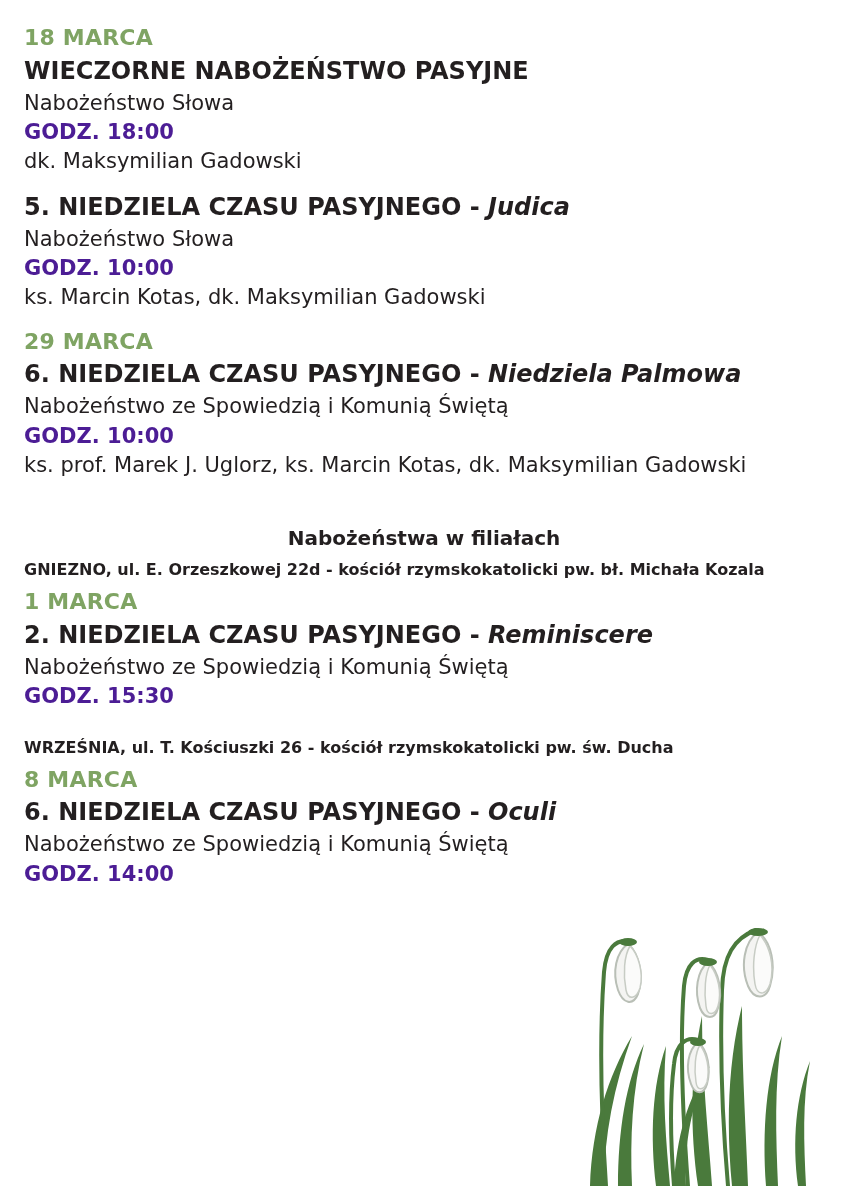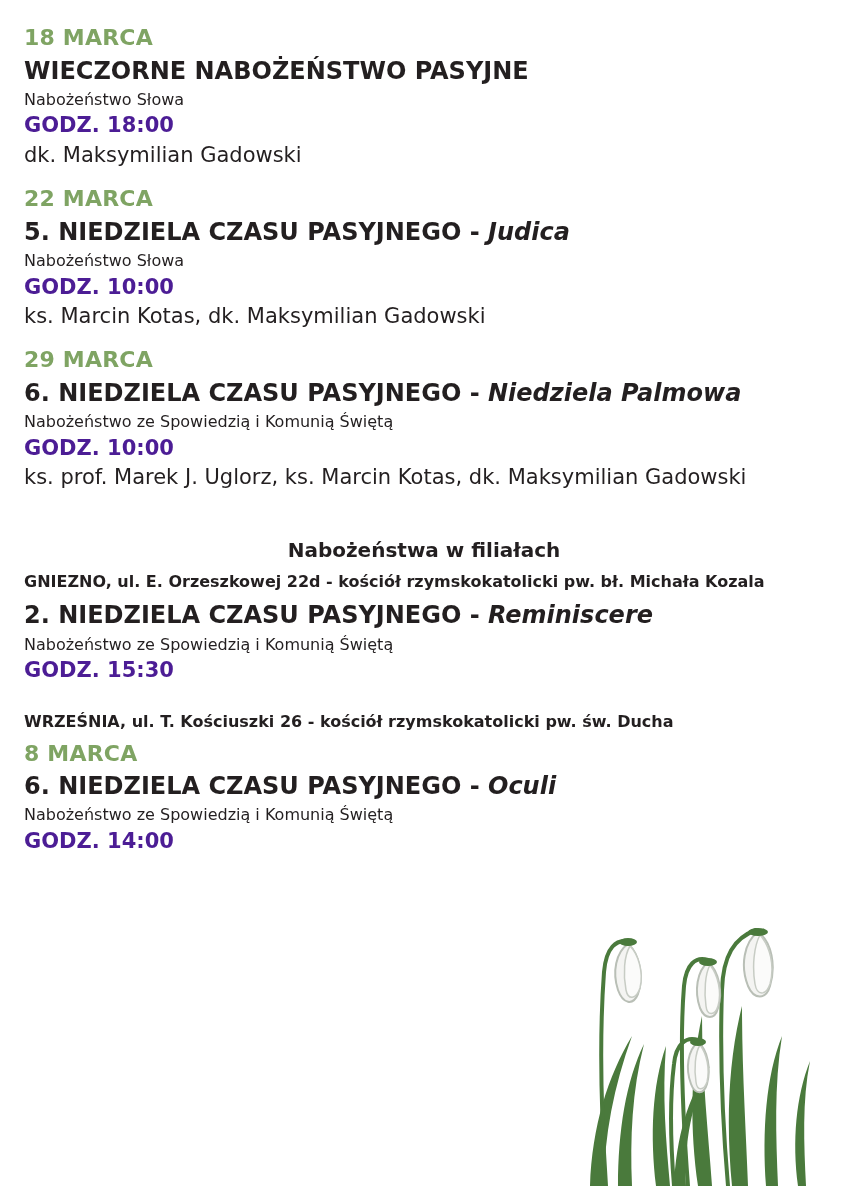--- a/index.html
+++ b/index.html
@@ -34,21 +34,21 @@
     font-weight: bold;
     font-size: 24px;
     margin: 0 0 3px 0;
     line-height: 1.3;
     color: #231f20;
   }
   .title .it {
     font-style: italic;
   }
   .subtitle {
-    font-size: 16px;
+    font-size: 21px;
     margin: 0 0 2px 0;
     line-height: 1.3;
     color: #231f20;
   }
   .hour {
     font-weight: bold;
     font-size: 21px;
     margin: 0 0 2px 0;
     line-height: 1.3;
     color: #4c1d95;
@@ -101,40 +101,40 @@
 
   <div class="entry">
     <div class="date">18 MARCA</div>
     <div class="title"><span>WIECZORNE NABOŻEŃSTWO PASYJNE</span><span class="it"></span></div>
     <div class="subtitle">Nabożeństwo Słowa</div>
     <div class="hour">GODZ. 18:00</div>
     <div class="celebrants">dk. Maksymilian Gadowski</div>
   </div>
 
   <div class="entry">
-    <div class="date">22 MARCA</div>
     <div class="title"><span>5. NIEDZIELA CZASU PASYJNEGO - </span><span class="it">Judica</span></div>
     <div class="subtitle">Nabożeństwo Słowa</div>
     <div class="hour">GODZ. 10:00</div>
     <div class="celebrants">ks. Marcin Kotas, dk. Maksymilian Gadowski</div>
   </div>
 
   <div class="entry">
     <div class="date">29 MARCA</div>
     <div class="title"><span>6. NIEDZIELA CZASU PASYJNEGO - </span><span class="it">Niedziela Palmowa</span></div>
     <div class="subtitle">Nabożeństwo ze Spowiedzią i Komunią Świętą</div>
     <div class="hour">GODZ. 10:00</div>
     <div class="celebrants">ks. prof. Marek J. Uglorz, ks. Marcin Kotas, dk. Maksymilian Gadowski</div>
   </div>
 
   <div class="section-heading">Nabożeństwa w filiałach</div>
 
   <div class="branch">
     <div class="branch-address">GNIEZNO, ul. E. Orzeszkowej 22d - kościół rzymskokatolicki pw. bł. Michała Kozala</div>
     <div class="entry">
+      <div class="date">1 MARCA</div>
       <div class="title"><span>2. NIEDZIELA CZASU PASYJNEGO - </span><span class="it">Reminiscere</span></div>
       <div class="subtitle">Nabożeństwo ze Spowiedzią i Komunią Świętą</div>
       <div class="hour">GODZ. 15:30</div>
     </div>
   </div>
 
   <div class="branch">
     <div class="branch-address">WRZEŚNIA, ul. T. Kościuszki 26 - kościół rzymskokatolicki pw. św. Ducha</div>
     <div class="entry">
       <div class="date">8 MARCA</div>

